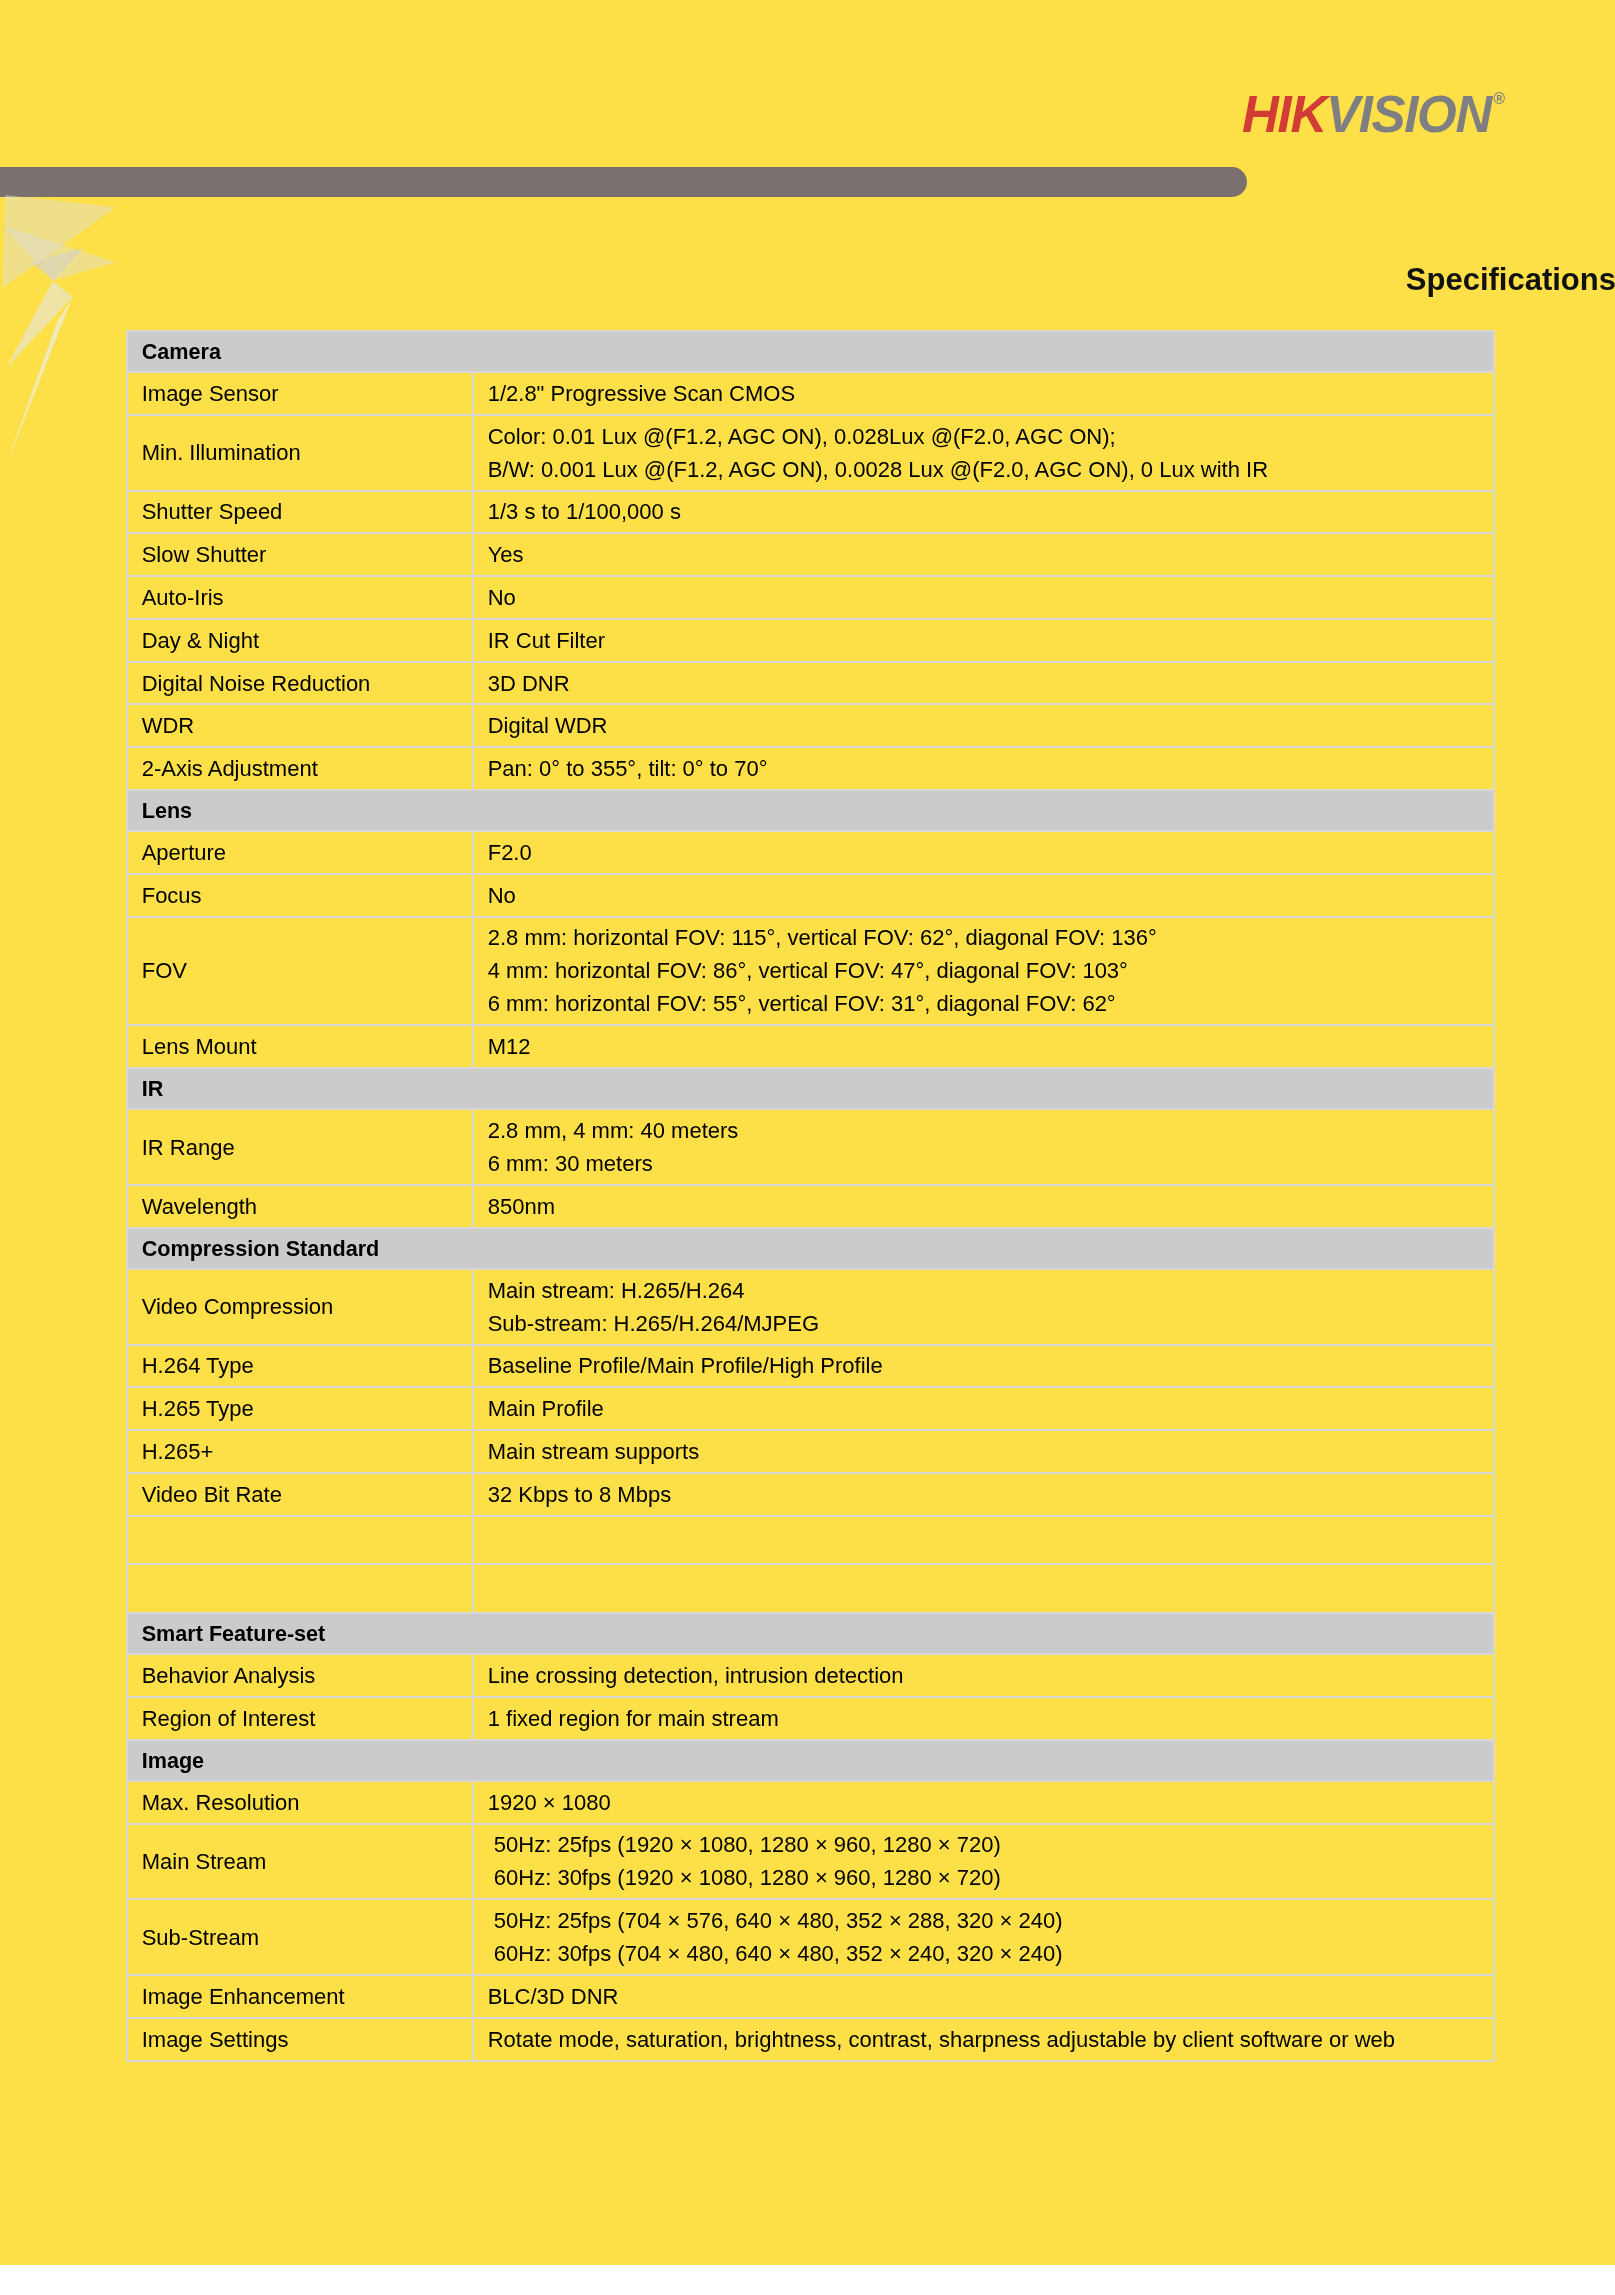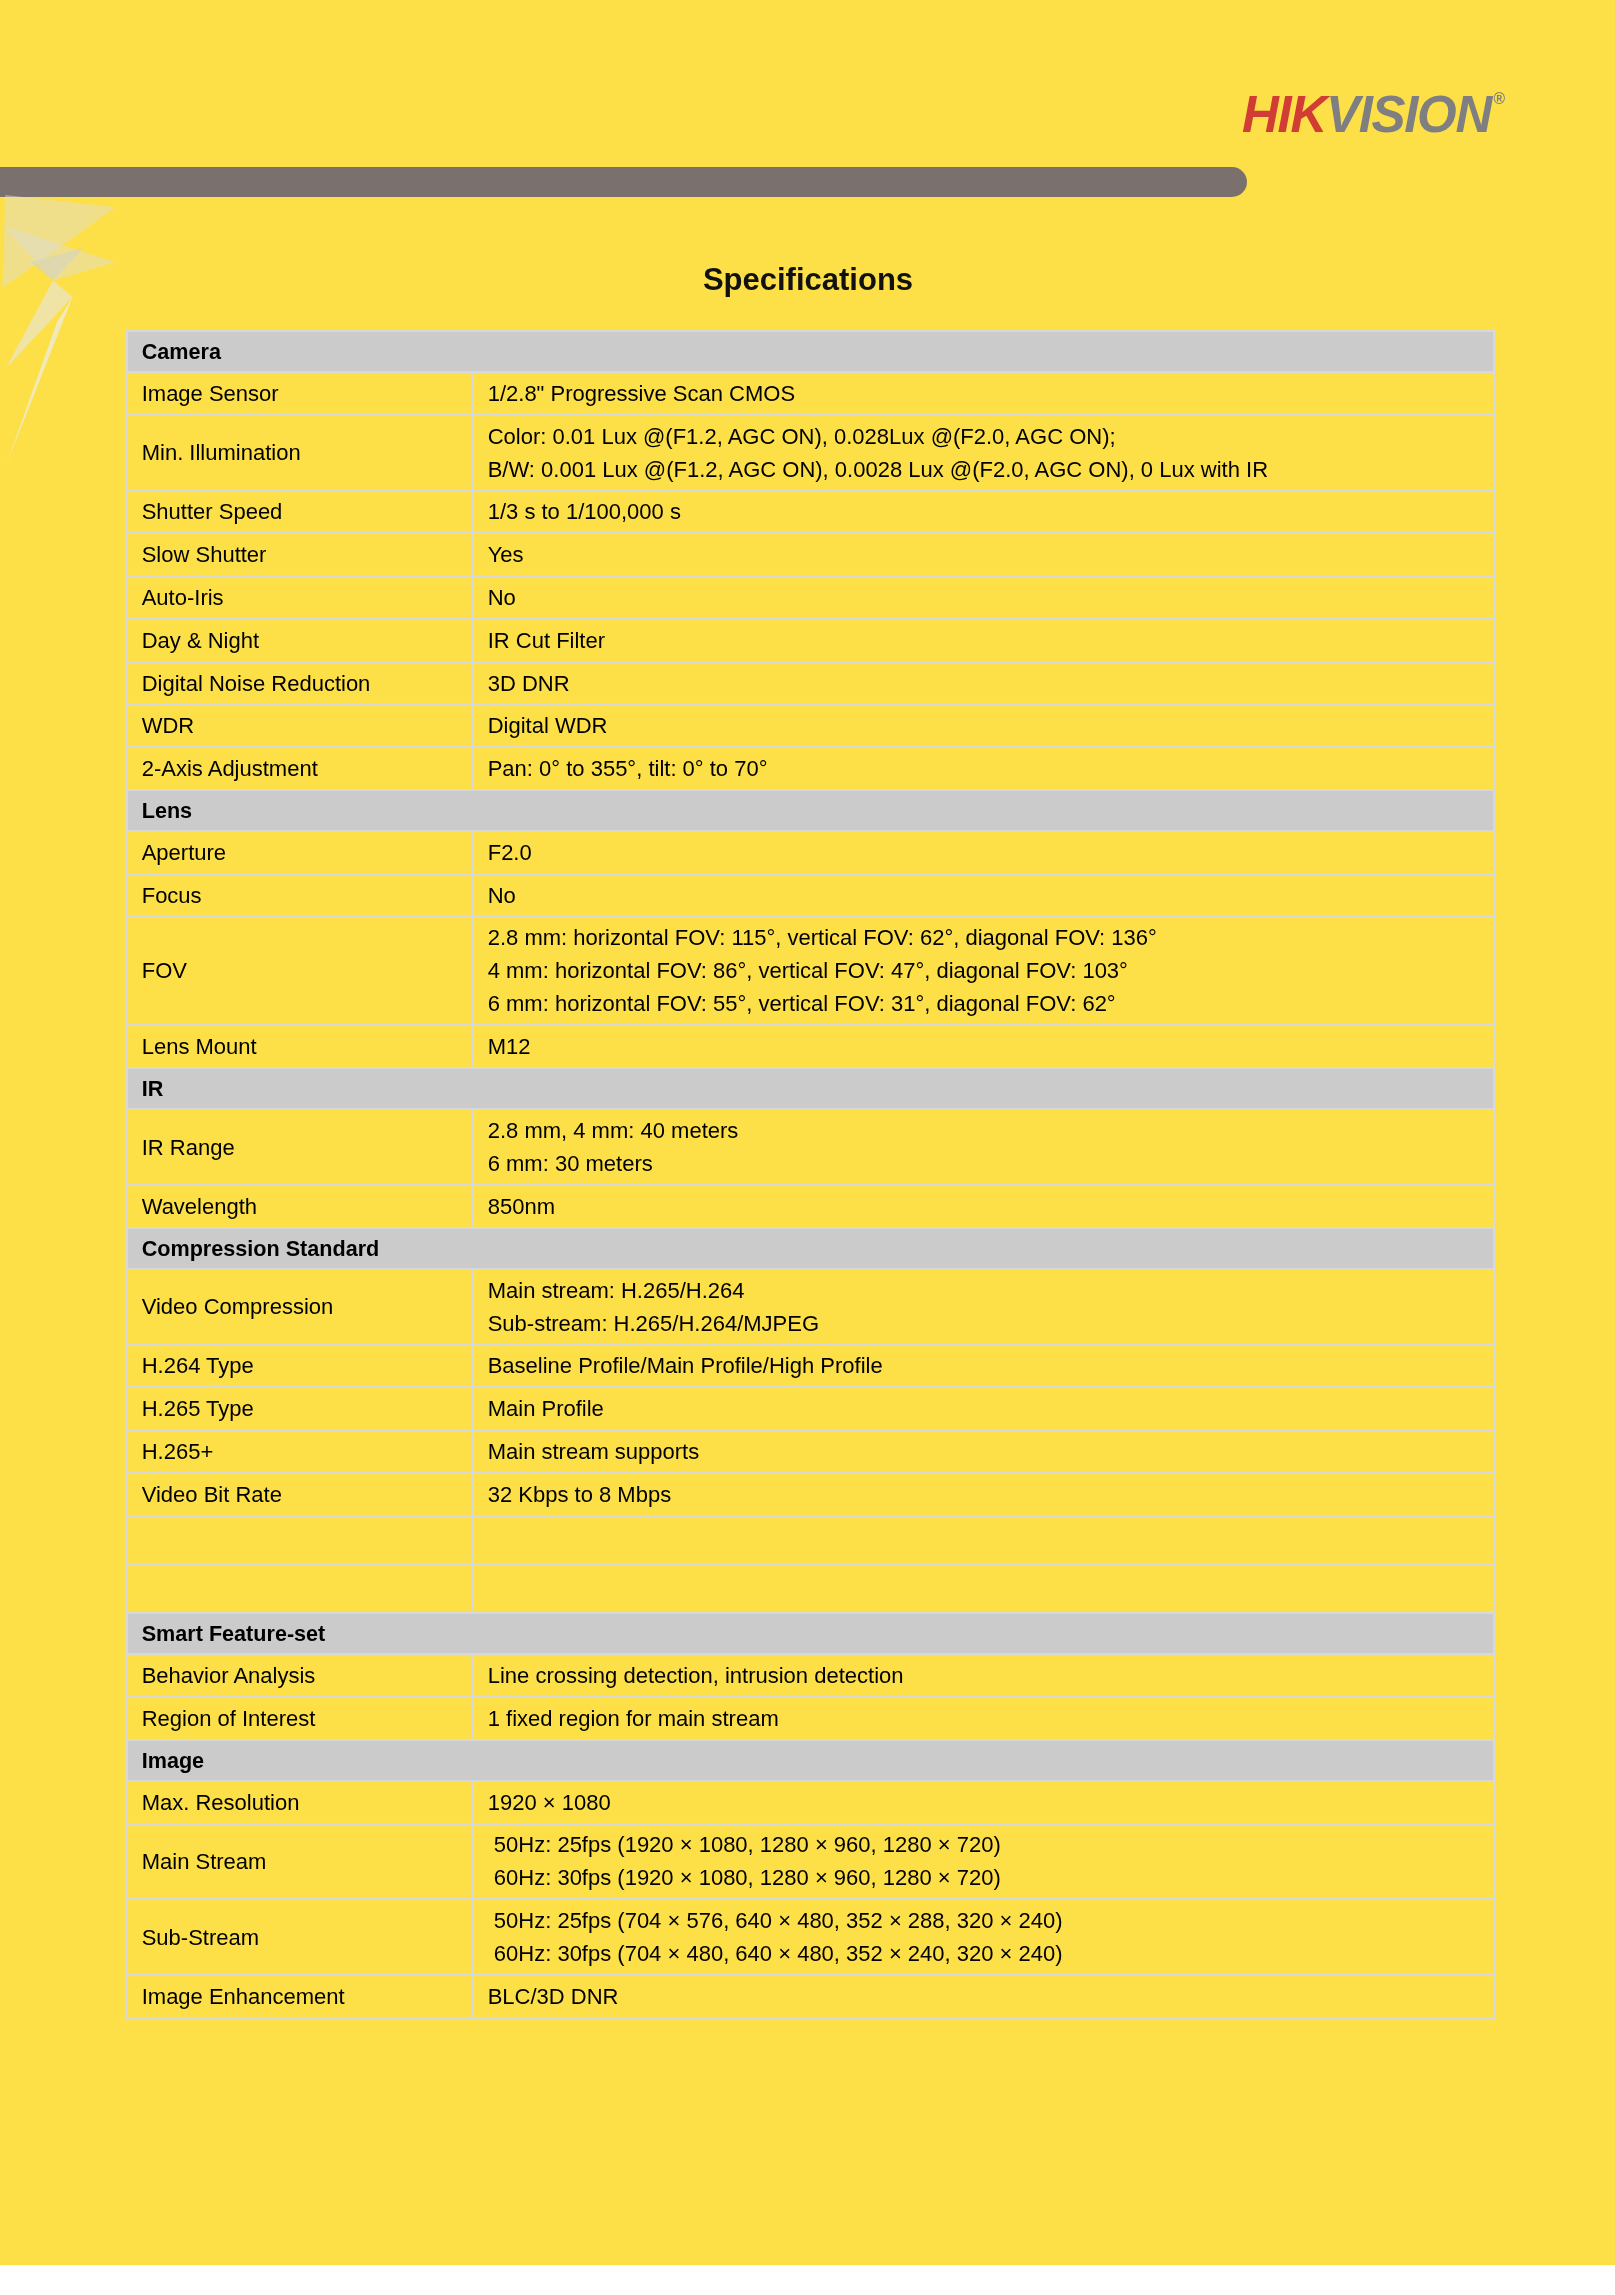--- a/index.html
+++ b/index.html
@@ -52,21 +52,21 @@
     width: 121px;
     height: 288px;
   }
   
   .title {
     position: absolute;
     left: 0;
     top: 259px;
     width: 100%;
     margin: 0;
-    text-align: center;
+    text-align: right;
     font-size: 31px;
     line-height: 42px;
     font-weight: bold;
     color: #111111;
   }
   
   .spec-table {
     position: absolute;
     left: 126px;
     top: 330px;
@@ -305,17 +305,23 @@
             <div> 50Hz: 25fps (704 × 576, 640 × 480, 352 × 288, 320 × 240)</div>
             <div> 60Hz: 30fps (704 × 480, 640 × 480, 352 × 240, 320 × 240)</div>
           </td>
         </tr>
         <tr>
           <td class="label">Image Enhancement</td>
           <td class="value">
             <div>BLC/3D DNR</div>
           </td>
         </tr>
+        <tr>
+          <td class="label">Image Settings</td>
+          <td class="value">
+            <div>Rotate mode, saturation, brightness, contrast, sharpness adjustable by client software or web</div>
+          </td>
+        </tr>
       </tbody>
   </table>
 
 </div>
 
 
 </body></html>

